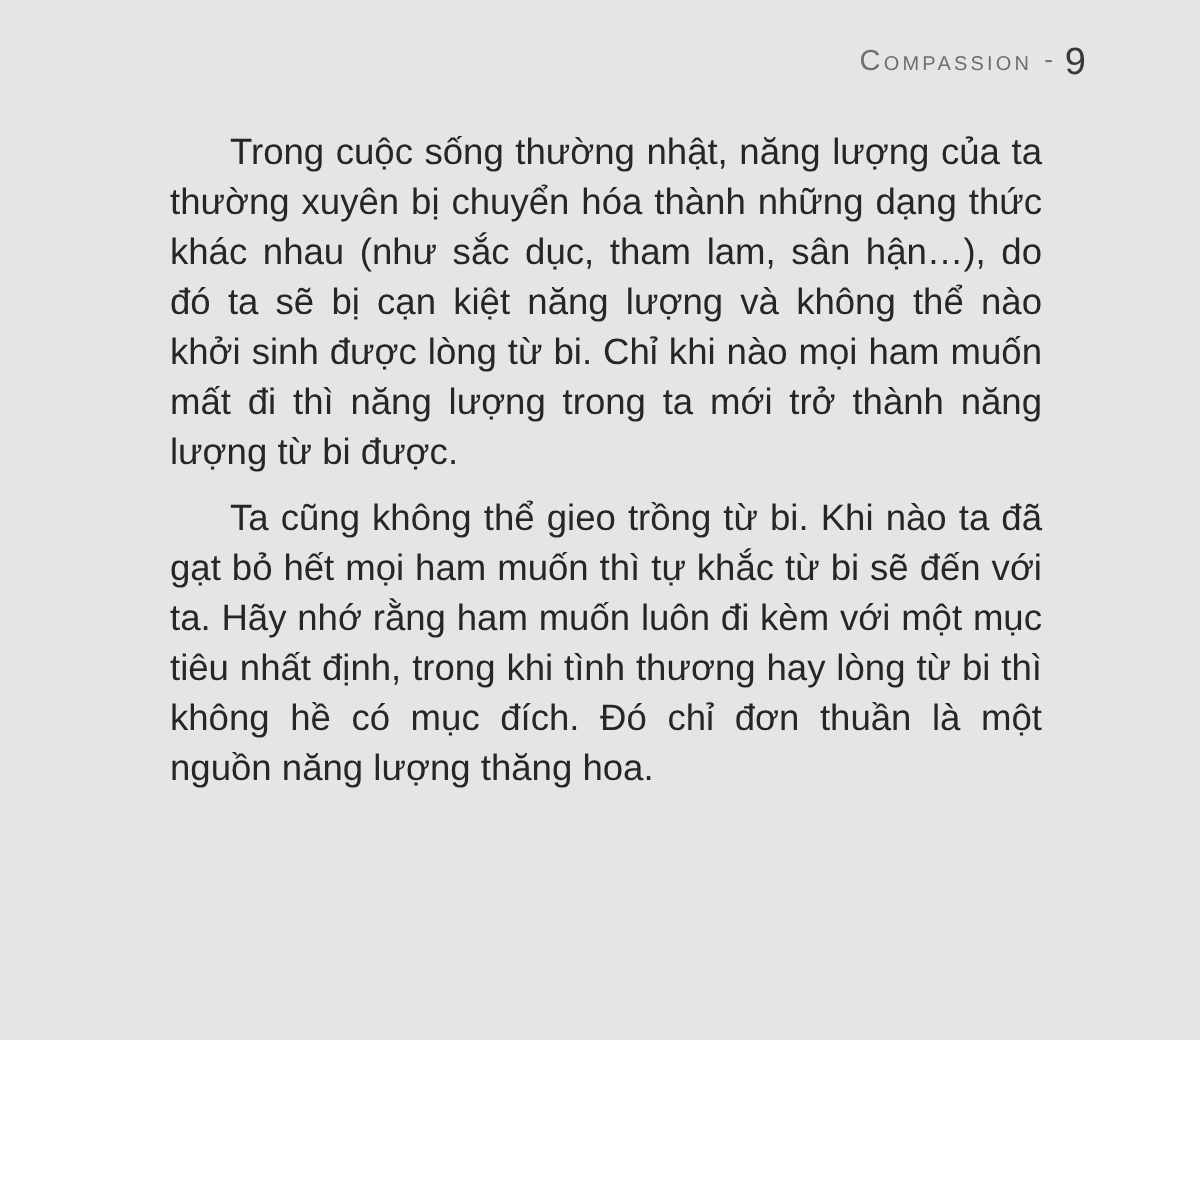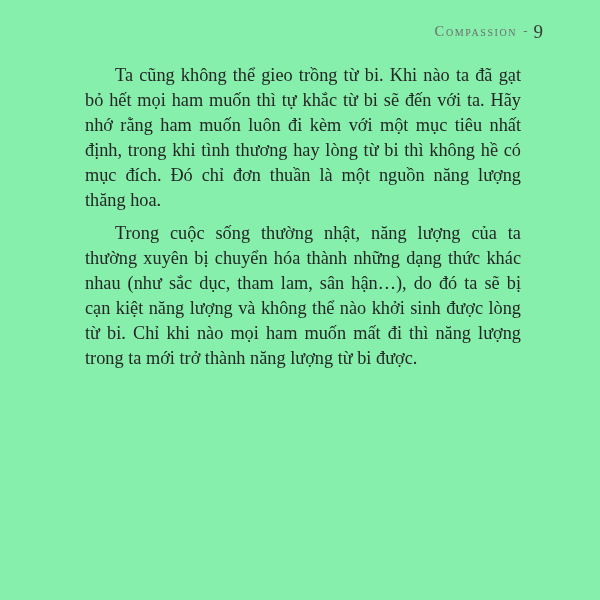--- a/index.html
+++ b/index.html
@@ -3,24 +3,24 @@
 <meta charset="utf-8">
 <style>
   html, body {
     margin: 0;
     padding: 0;
     background: #ffffff;
   }
   .page {
     position: relative;
     width: 600px;
-    height: 600px;
-    background: #86efac;
+    height: 520px;
+    background: #e5e5e5;
     overflow: hidden;
-    font-family: Liberation Serif, serif;
+    font-family: Liberation Sans, sans-serif;
   }
   
   .page-header {
     position: absolute;
     top: 19px;
     right: 57px;
     display: flex;
     align-items: baseline;
     gap: 6px;
     color: #6e6e6e;
@@ -69,17 +69,17 @@
 
 <div class="page">
 
   <div class="page-header">
     <span class="running-title">Compassion</span>
     <span class="header-separator">-</span>
     <span class="page-number">9</span>
   </div>
 
   <div class="page-body">
+    <p>Trong cuộc sống thường nhật, năng lượng của ta thường xuyên bị chuyển hóa thành những dạng thức khác nhau (như sắc dục, tham lam, sân hận…), do đó ta sẽ bị cạn kiệt năng lượng và không thể nào khởi sinh được lòng từ bi. Chỉ khi nào mọi ham muốn mất đi thì năng lượng trong ta mới trở thành năng lượng từ bi được.</p>
     <p>Ta cũng không thể gieo trồng từ bi. Khi nào ta đã gạt bỏ hết mọi ham muốn thì tự khắc từ bi sẽ đến với ta. Hãy nhớ rằng ham muốn luôn đi kèm với một mục tiêu nhất định, trong khi tình thương hay lòng từ bi thì không hề có mục đích. Đó chỉ đơn thuần là một nguồn năng lượng thăng hoa.</p>
-    <p>Trong cuộc sống thường nhật, năng lượng của ta thường xuyên bị chuyển hóa thành những dạng thức khác nhau (như sắc dục, tham lam, sân hận…), do đó ta sẽ bị cạn kiệt năng lượng và không thể nào khởi sinh được lòng từ bi. Chỉ khi nào mọi ham muốn mất đi thì năng lượng trong ta mới trở thành năng lượng từ bi được.</p>
   </div>
 
 </div>
 
 </body></html>

